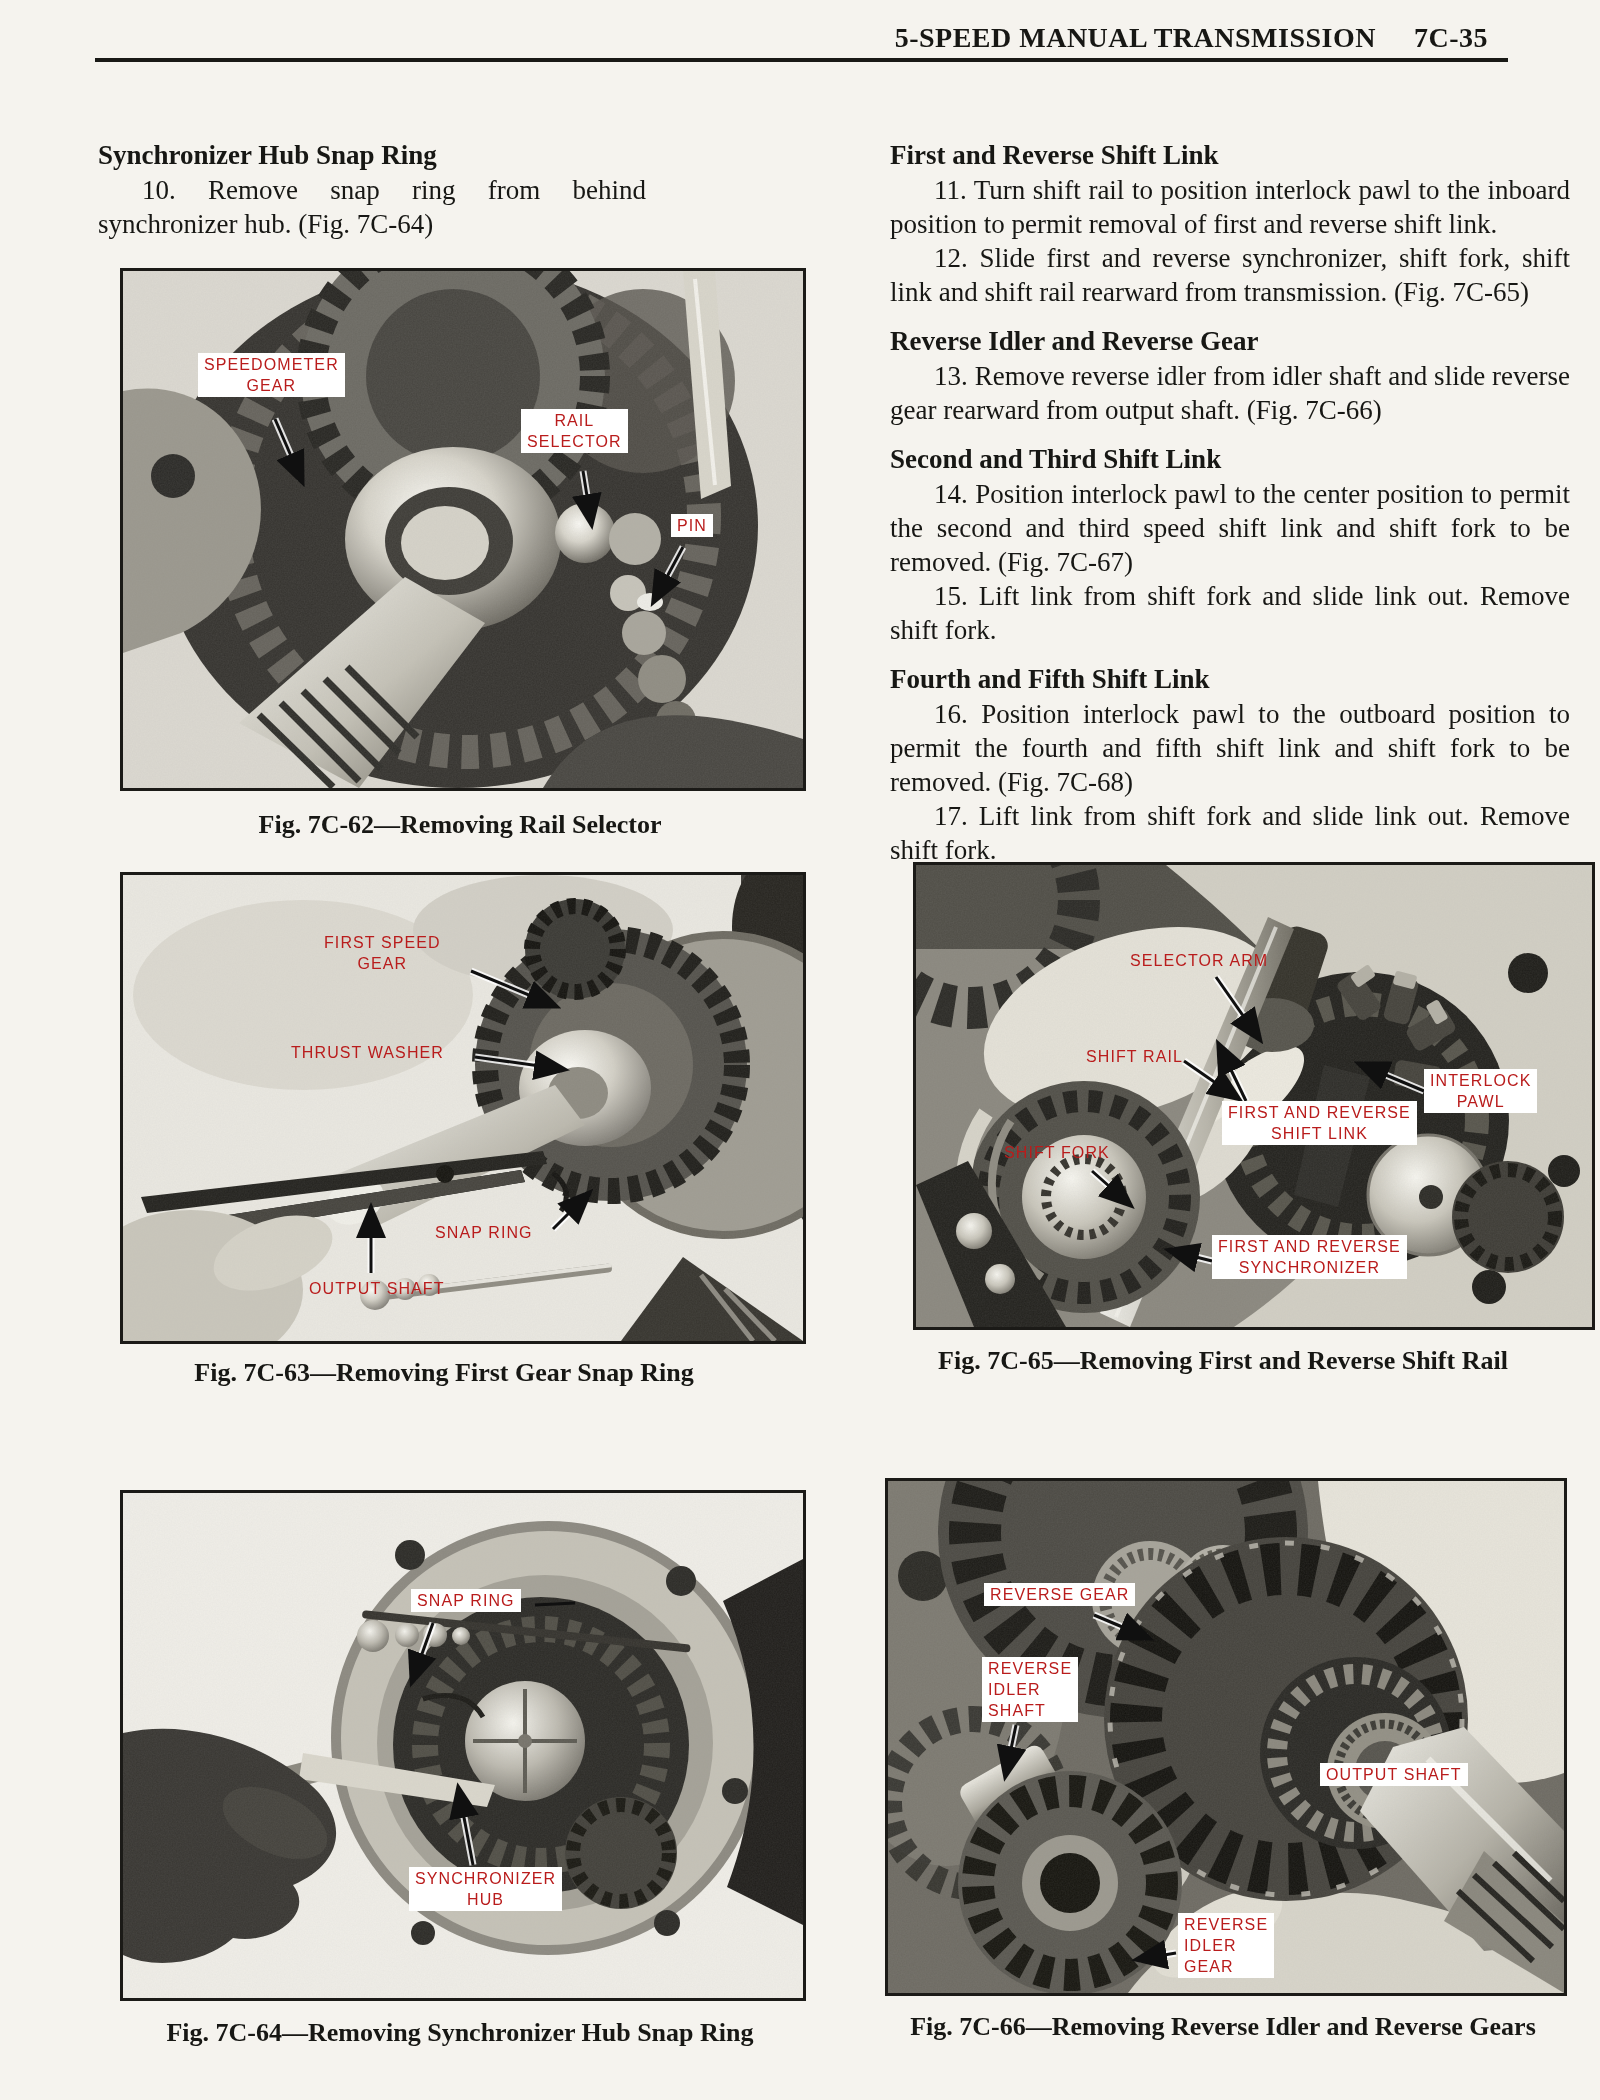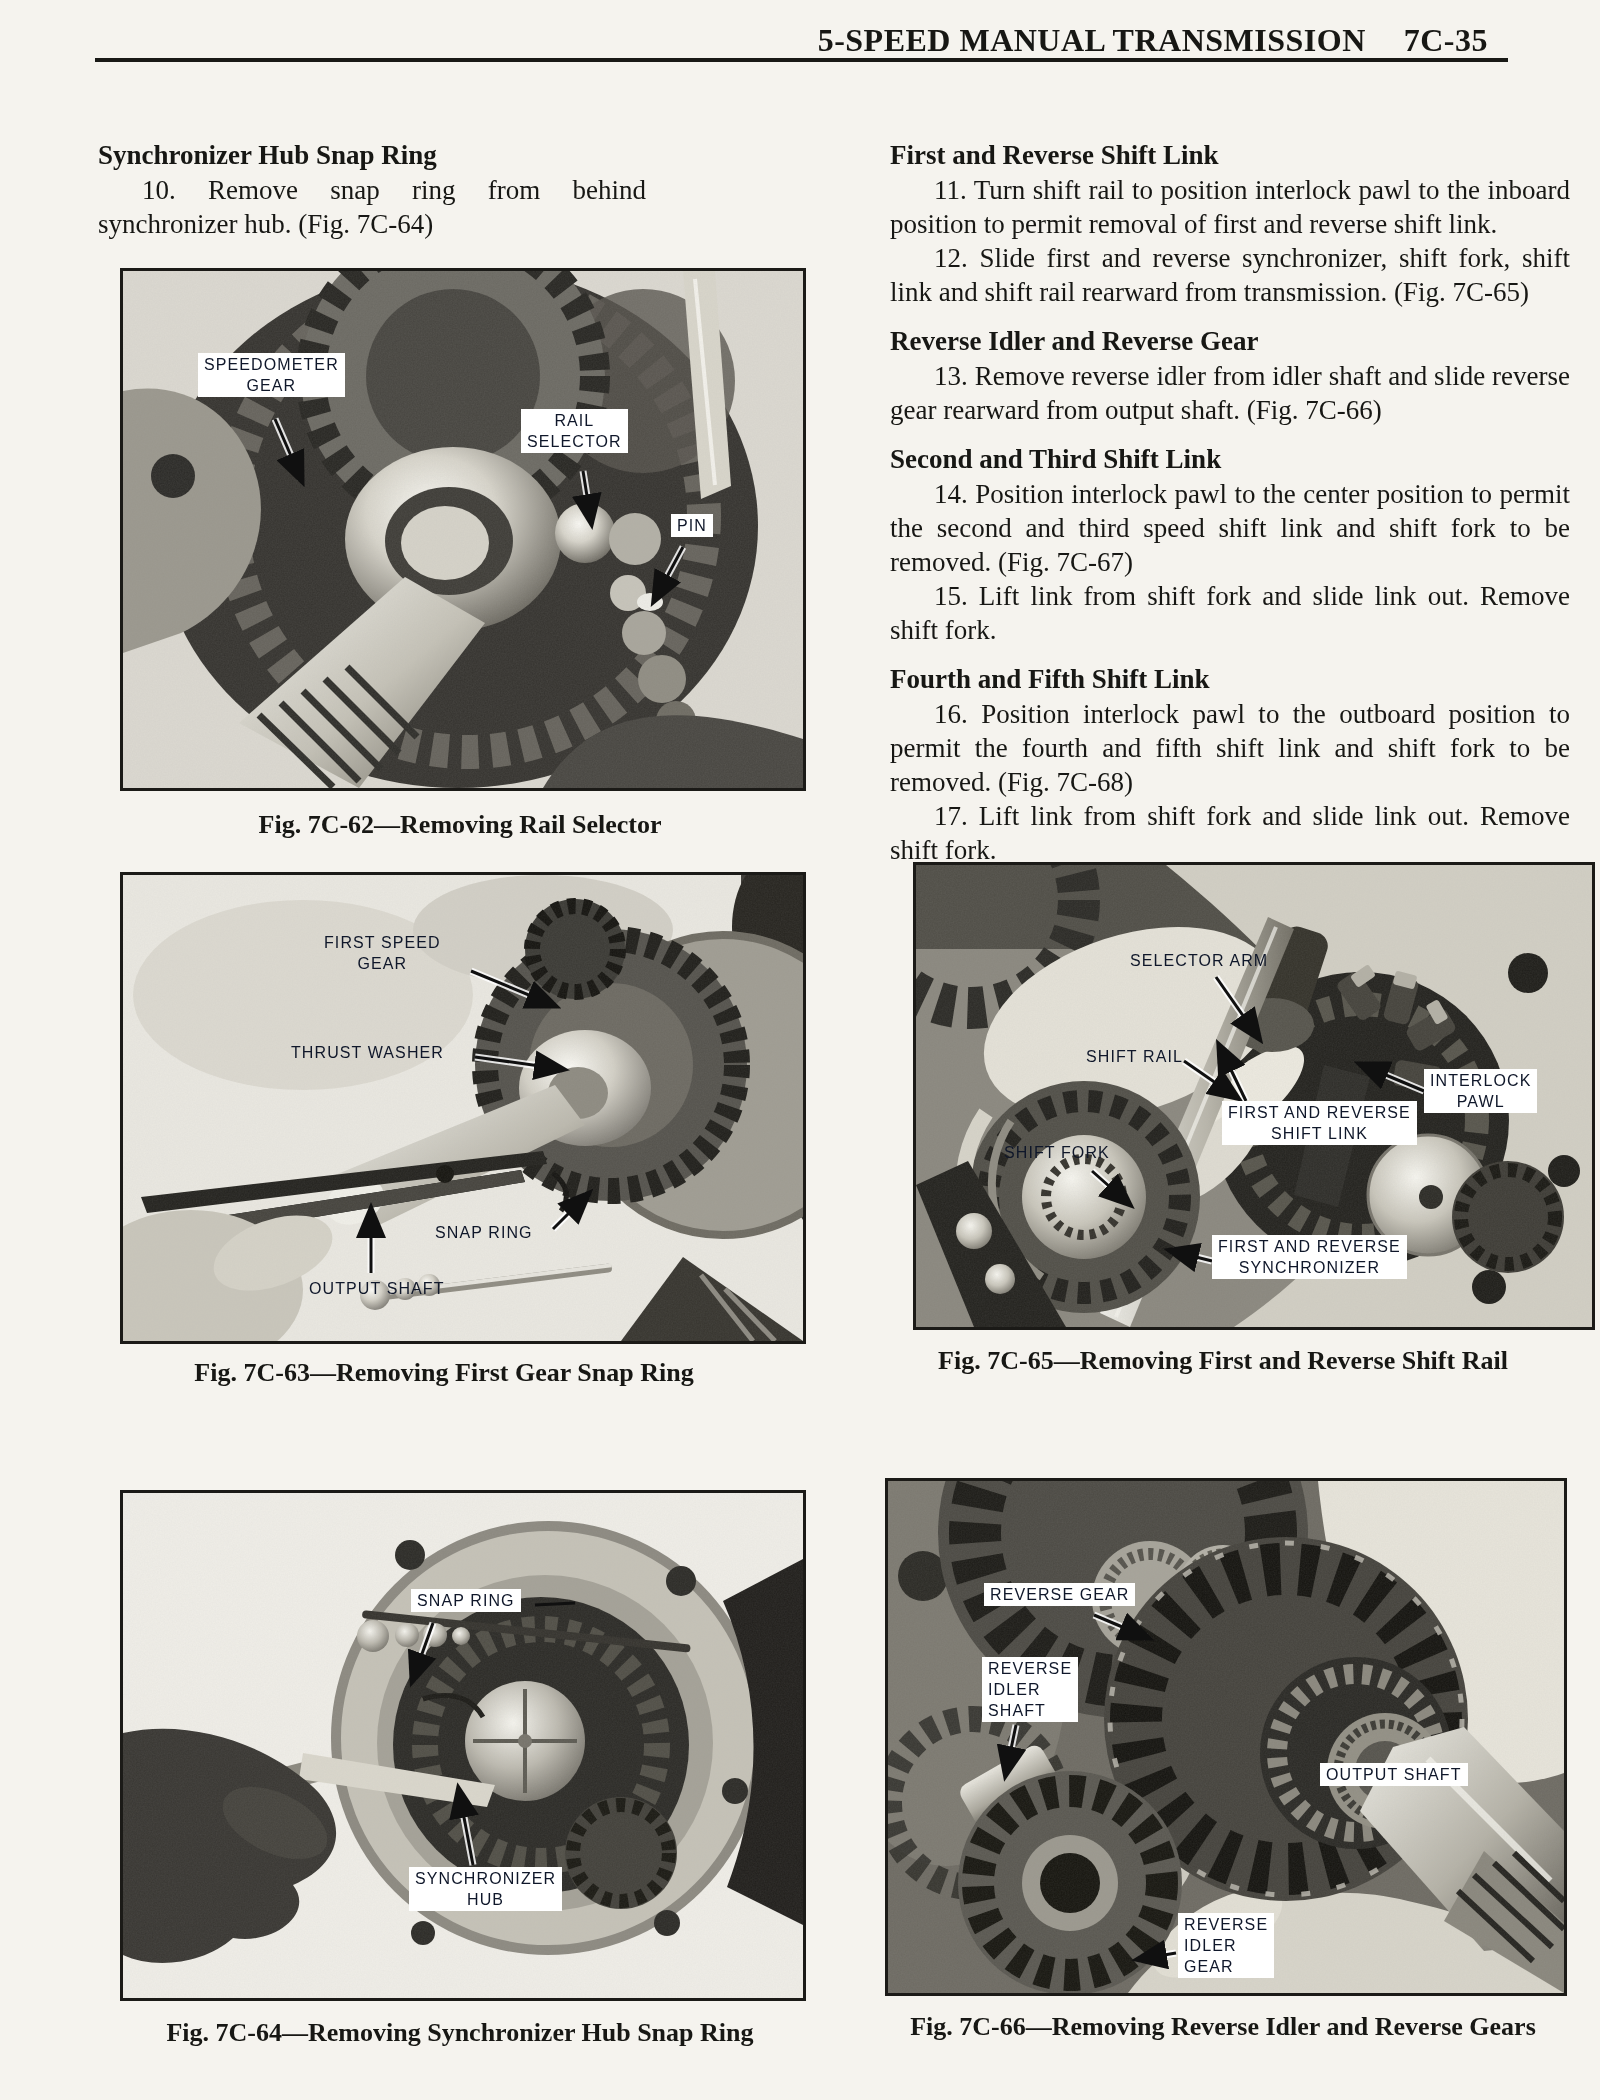--- a/index.html
+++ b/index.html
@@ -1,31 +1,31 @@
 <!DOCTYPE html>
 <html><head>
 <meta charset="utf-8">
 <style>
   html,body{margin:0;padding:0;background:#8a8a8a;}
   .page{position:relative;width:1600px;height:2100px;background:#f5f3ee;
         font-family:"Liberation Serif",serif;color:#171714;overflow:hidden;}
-  .hdr-title{position:absolute;top:22px;right:112px;font-weight:bold;font-size:32px;
+  .hdr-title{position:absolute;top:22px;right:112px;font-weight:bold;font-size:28px;
              letter-spacing:.5px;white-space:nowrap;text-align:right;}
   .hdr-title .pgnum{margin-left:38px;}
   .hdr-rule{position:absolute;left:95px;right:92px;top:58px;height:4px;background:#191916;}
   .col{position:absolute;}
   .col-left{left:98px;top:140px;width:548px;}
   .col-right{left:890px;top:140px;width:680px;}
   .sec-h{font-size:27px;font-weight:bold;margin:0 0 2px 0;}
   .section{margin:0 0 17px 0;}
   p.step{font-size:27px;line-height:34px;margin:0;text-indent:44px;text-align:justify;}
   .fig{position:absolute;border:3px solid #1b1a17;background:#cfccc4;}
   .photo{position:absolute;inset:0;overflow:hidden;}
   svg.art{position:absolute;left:0;top:0;width:100%;height:100%;}
-  .plabel{position:absolute;background:#ffffff;color:#0f172a;
+  .plabel{position:absolute;background:#ffffff;color:#b91c1c;
           font-family:"Liberation Sans",sans-serif;font-size:16px;line-height:21px;
           letter-spacing:1.1px;padding:1px 6px;white-space:pre-line;z-index:3;}
   .tc{text-align:center;}
   .caption{position:absolute;font-weight:bold;font-size:26px;text-align:center;}
 </style>
 </head>
 <body>
 
 <div class="page">
 

